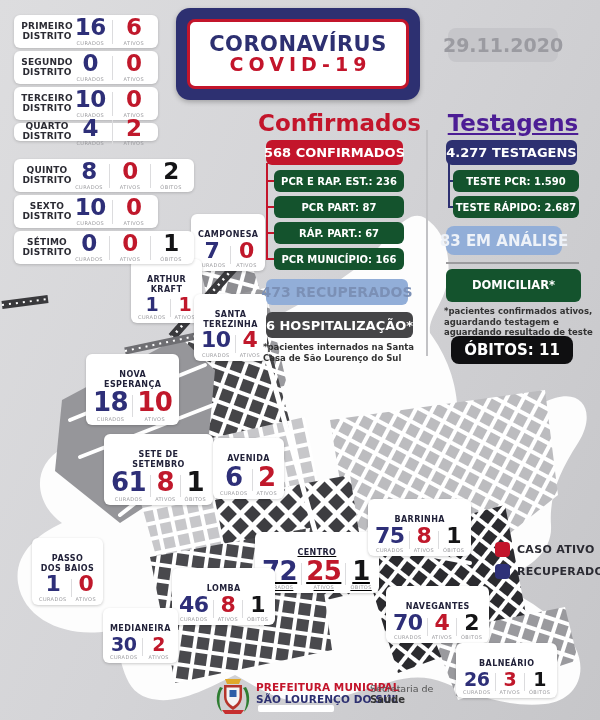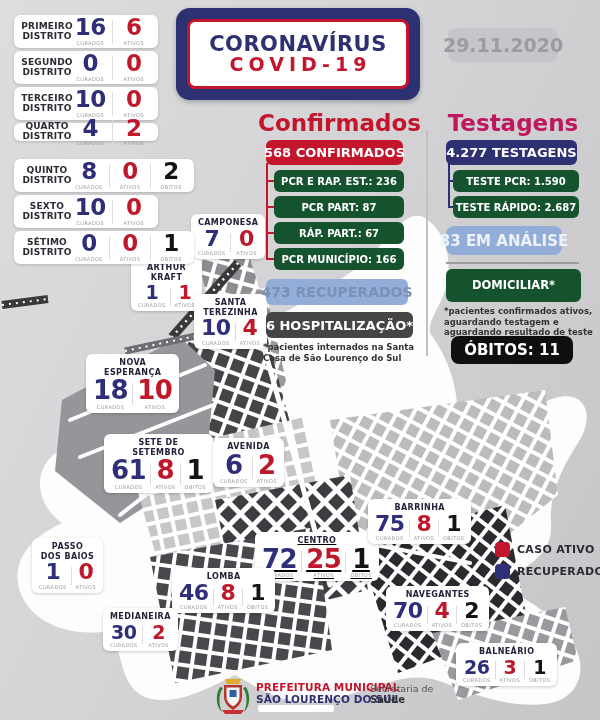--- a/index.html
+++ b/index.html
@@ -37,21 +37,21 @@
   .pill-red{background:#c3152b;}
   .pill-navy{background:#2d3071;}
   .pill-gray{background:#14532d;}
   .pill-blue{background:#92aed8;}
   .pill-charcoal{background:#454547;}
   .pill-black{background:#0f0f11;}
   .footnote{position:absolute;font-size:8.5px;font-weight:bold;color:#333;line-height:1.25;z-index:5;}
   .bracket{position:absolute;z-index:4;}
   
   .hood-card{position:absolute;background:#fff;border-radius:6px;box-shadow:0 1px 3px rgba(0,0,0,.2);
-    padding:4px 7px 3px;text-align:center;z-index:3;}
+    padding:16px 7px 3px;text-align:center;z-index:3;}
   .hood-name{font-size:8px;font-weight:bold;color:#22223a;letter-spacing:.4px;line-height:1.2;}
   .hood-stats{display:flex;align-items:center;justify-content:center;margin-top:1px;}
   .hood-card .sep{height:18px;}
   .hood-card.sm .stat-num{font-size:19px;}
   .hood-card.md .stat-num{font-size:22px;}
   .hood-card.lg .stat-num{font-size:26px;}
   .hood-card.lg .sep{height:22px;}
   
   .legend-row{position:absolute;display:flex;align-items:center;gap:7px;z-index:4;}
   .swatch{width:15px;height:15px;border-radius:4px;}
@@ -181,21 +181,21 @@
     <div class="pill pill-gray" style="left: 274px; top: 248px; width: 130px; height: 22px; font-size: 10px;">PCR MUNICÍPIO: 166</div>
     <div class="bracket" style="left: 266px; top: 258px; width: 9px; height: 2px; background: rgb(195, 21, 43);"></div>
   </div>
 <div class="bracket" style="left:266px;top:163px;width:2px;height:97px;background:#c3152b;"></div>
 <div class="pill pill-blue" style="left:266px;top:279px;width:142px;height:26px;font-size:14px;color:#7b90b6;">473 RECUPERADOS</div>
 <div class="pill pill-charcoal" style="left:266px;top:312px;width:147px;height:26px;font-size:13px;">6 HOSPITALIZAÇÃO*</div>
 <div class="footnote" style="left:263px;top:342px;width:160px;">*pacientes internados na Santa Casa de São Lourenço do Sul</div>
 
 <div class="abs" style="left:426px;top:130px;width:2px;height:226px;background:#c2c2c5;z-index:4;"></div>
 
-<div class="abs sec-title" style="left:446px;top:110px;width:134px;font-size:23px;color:#be185d;">Testagens</div>
+<div class="abs sec-title" style="left:446px;top:110px;width:134px;font-size:23px;color:#4c1d95;text-decoration:underline;">Testagens</div>
 <div class="pill pill-navy" style="left:446px;top:140px;width:131px;height:25px;font-size:13px;">4.277 TESTAGENS</div>
 <div id="test-breakdown">
     <div class="pill pill-gray" style="left: 453px; top: 170px; width: 126px; height: 22px; font-size: 10px;">TESTE PCR: 1.590</div>
     <div class="bracket" style="left: 448px; top: 180px; width: 6px; height: 1.5px; background: rgb(45, 48, 113);"></div>
     <div class="pill pill-gray" style="left: 453px; top: 196px; width: 126px; height: 22px; font-size: 10px;">TESTE RÁPIDO: 2.687</div>
     <div class="bracket" style="left: 448px; top: 206px; width: 6px; height: 1.5px; background: rgb(45, 48, 113);"></div>
   </div>
 <div class="bracket" style="left:448px;top:163px;width:1.5px;height:45px;background:#2d3071;"></div>
 <div class="pill pill-blue" style="left:446px;top:226px;width:116px;height:29px;font-size:15px;color:#eef2f8;border-radius:8px;">83 EM ANÁLISE</div>
 <div class="abs" style="left:446px;top:262px;width:133px;height:2px;background:#9b9b9e;z-index:5;"></div>

